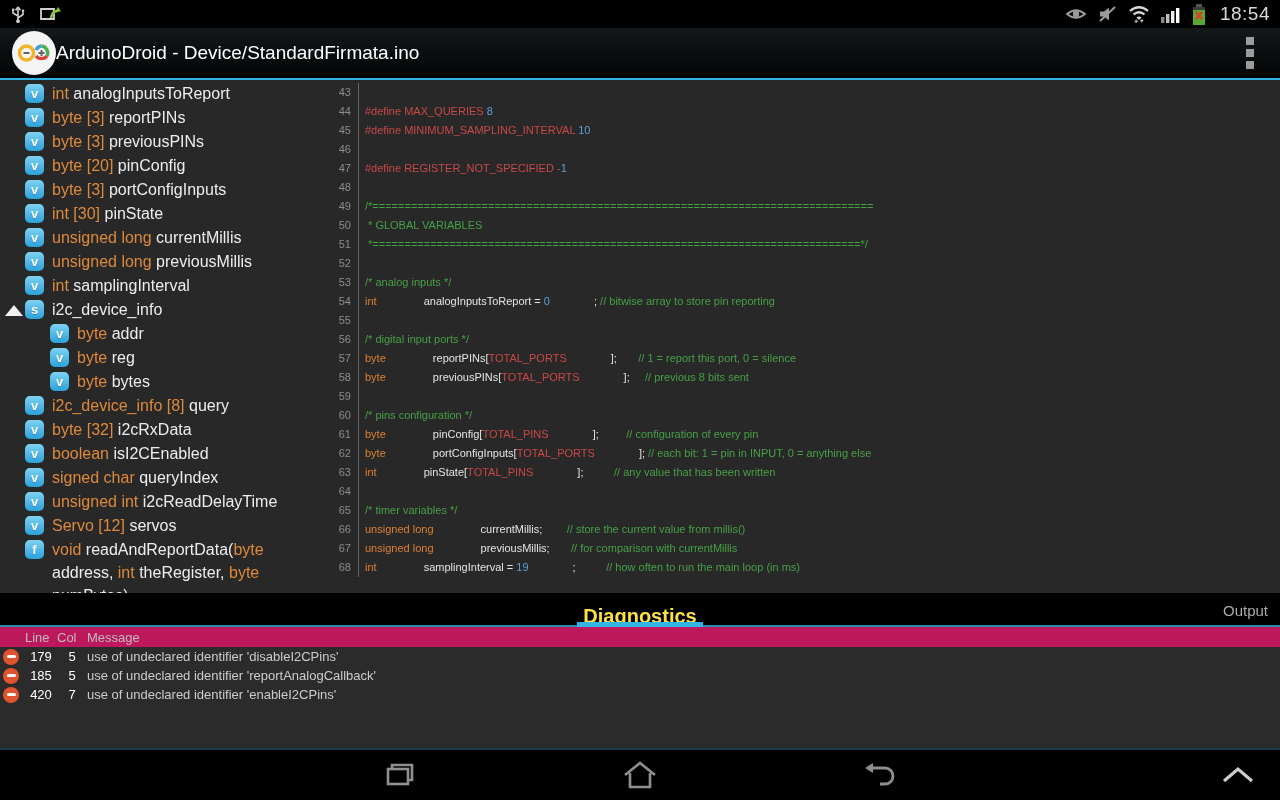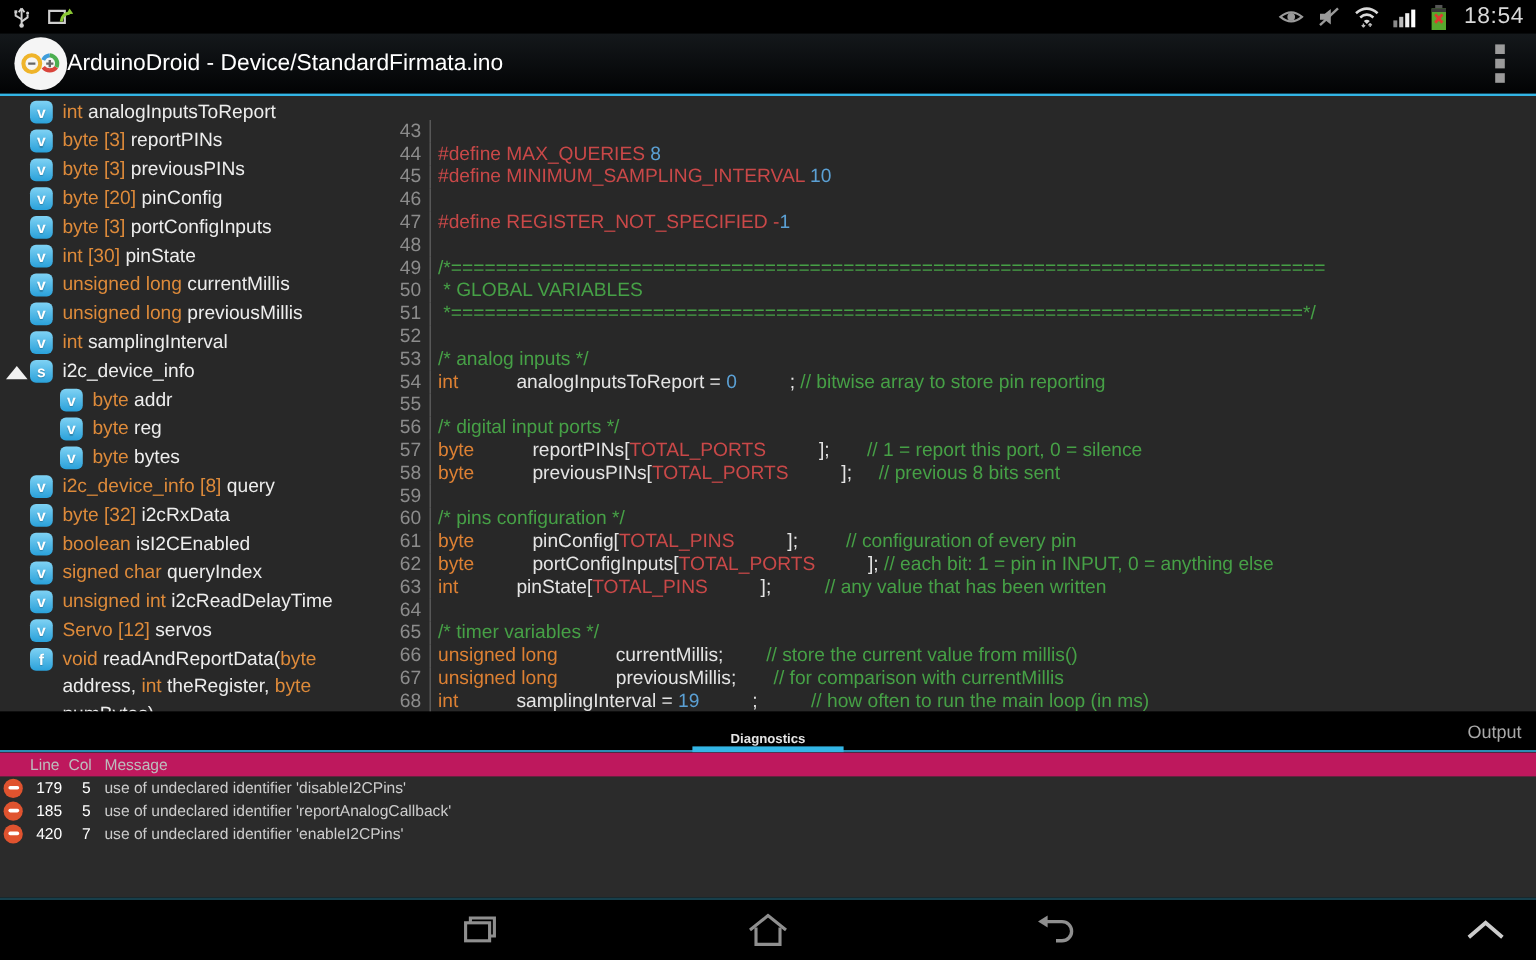--- a/index.html
+++ b/index.html
@@ -37,37 +37,37 @@
               border-bottom:11px solid #f2f2f2;}
   .badge{width:19px;height:19px;border-radius:5px;flex:none;margin-top:2px;margin-right:8px;
          background:linear-gradient(180deg,#7fd2f4,#2aa1da);
          color:#fff;font-size:13px;font-weight:bold;display:flex;align-items:center;justify-content:center;
          text-shadow:0 1px 1px rgba(0,0,0,.25);}
   .tree-text{font-size:16px;line-height:23px;color:#ededed;}
   .seg-type{color:#dd8a3a;}
   .seg-name{color:#ededed;}
 
   
-  .editor{flex:1;padding-top:20px;overflow:hidden;white-space:pre;
-          font-family:"Liberation Sans",sans-serif;font-size:16px;}
+  .editor{flex:1;padding-top:3px;overflow:hidden;white-space:pre;
+          font-family:"Liberation Sans",sans-serif;font-size:11px;}
   .code-line{display:flex;height:19px;line-height:19px;}
   .ln{width:33px;flex:none;text-align:right;padding-right:7px;color:#8c8c8c;
       border-right:1px solid #646464;}
   .code{padding-left:6px;}
   .tk-macro{color:#c94848;}
   .tk-num{color:#5ba0d4;}
   .tk-kw{color:#dd8033;}
   .tk-plain{color:#e4e4e4;margin-left:44px;}
   .tk-comment{color:#46a046;}
 
   
   .tabstrip{position:absolute;top:593px;left:0;width:1280px;height:34px;background:#000;}
   .tabstrip .baseline{position:absolute;bottom:0;left:0;width:100%;height:2px;background:#2b8cb3;}
   .tab-selected{position:absolute;left:50%;transform:translateX(-50%);top:0;height:46px;
-                display:flex;align-items:center;color:#e5e5e5;font-size:11px;font-weight:bold;cursor:pointer;}
+                display:flex;align-items:center;color:#fde047;font-size:20px;font-weight:bold;cursor:pointer;}
   .tab-indicator{position:absolute;bottom:0;left:50%;transform:translateX(-50%);
                  width:126px;height:5px;background:#33b5e5;}
   .tab-other{position:absolute;right:12px;top:0;height:34px;display:flex;align-items:center;
              color:#a9a9a9;font-size:15px;cursor:pointer;}
 
   
   .diag{position:absolute;top:627px;left:0;width:1280px;height:121px;background:#2b2b2b;overflow:hidden;}
   .diag-head{display:grid;grid-template-columns:25px 32px 30px auto;height:20px;align-items:center;
              background:#be185d;color:#bdbdbd;font-size:13px;}
   .diag-row{display:grid;grid-template-columns:25px 32px 30px auto;height:19px;align-items:center;

